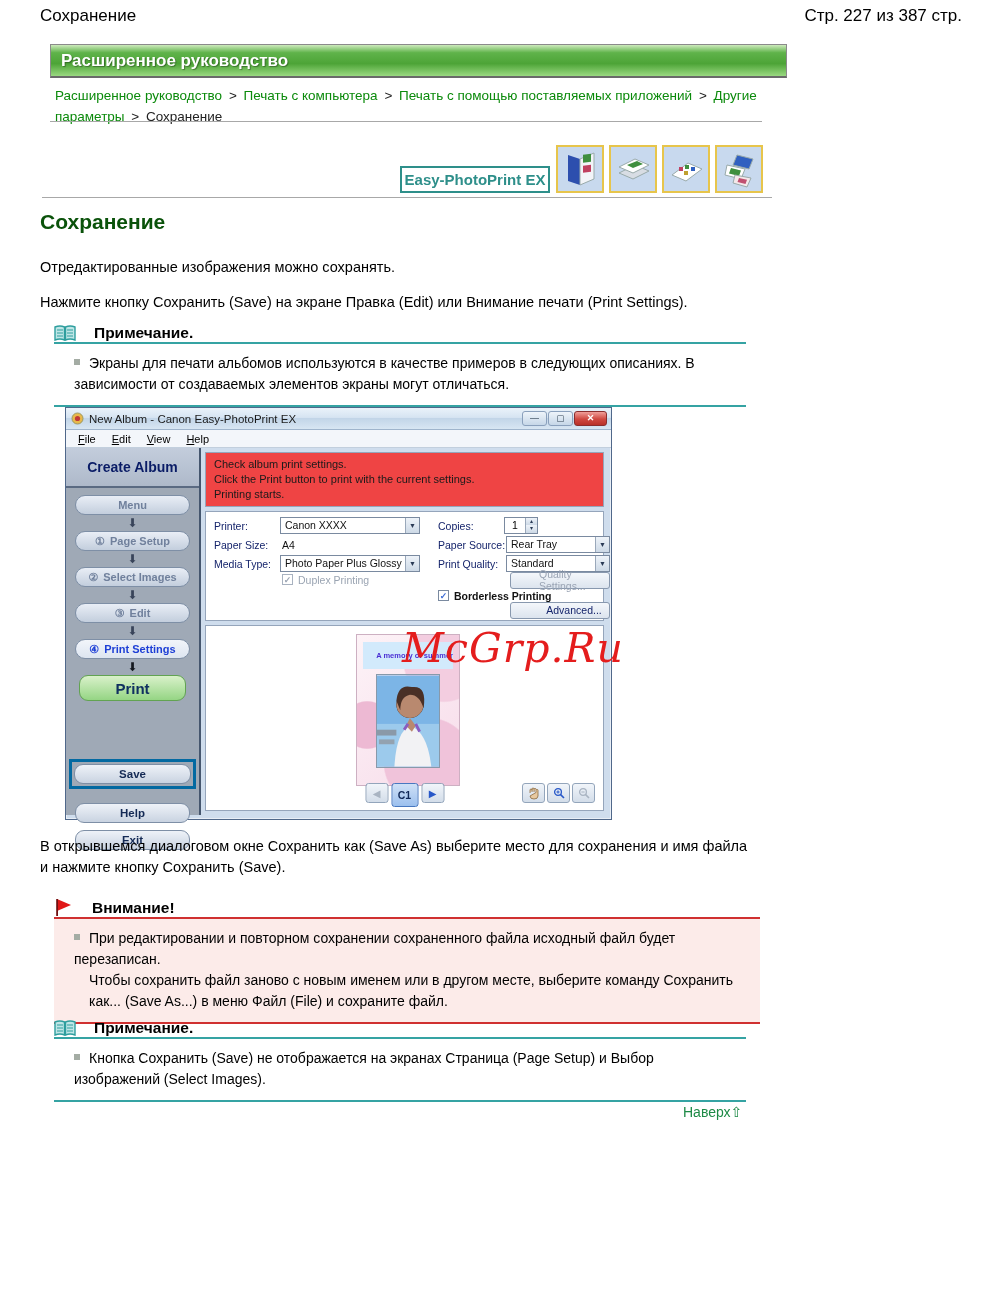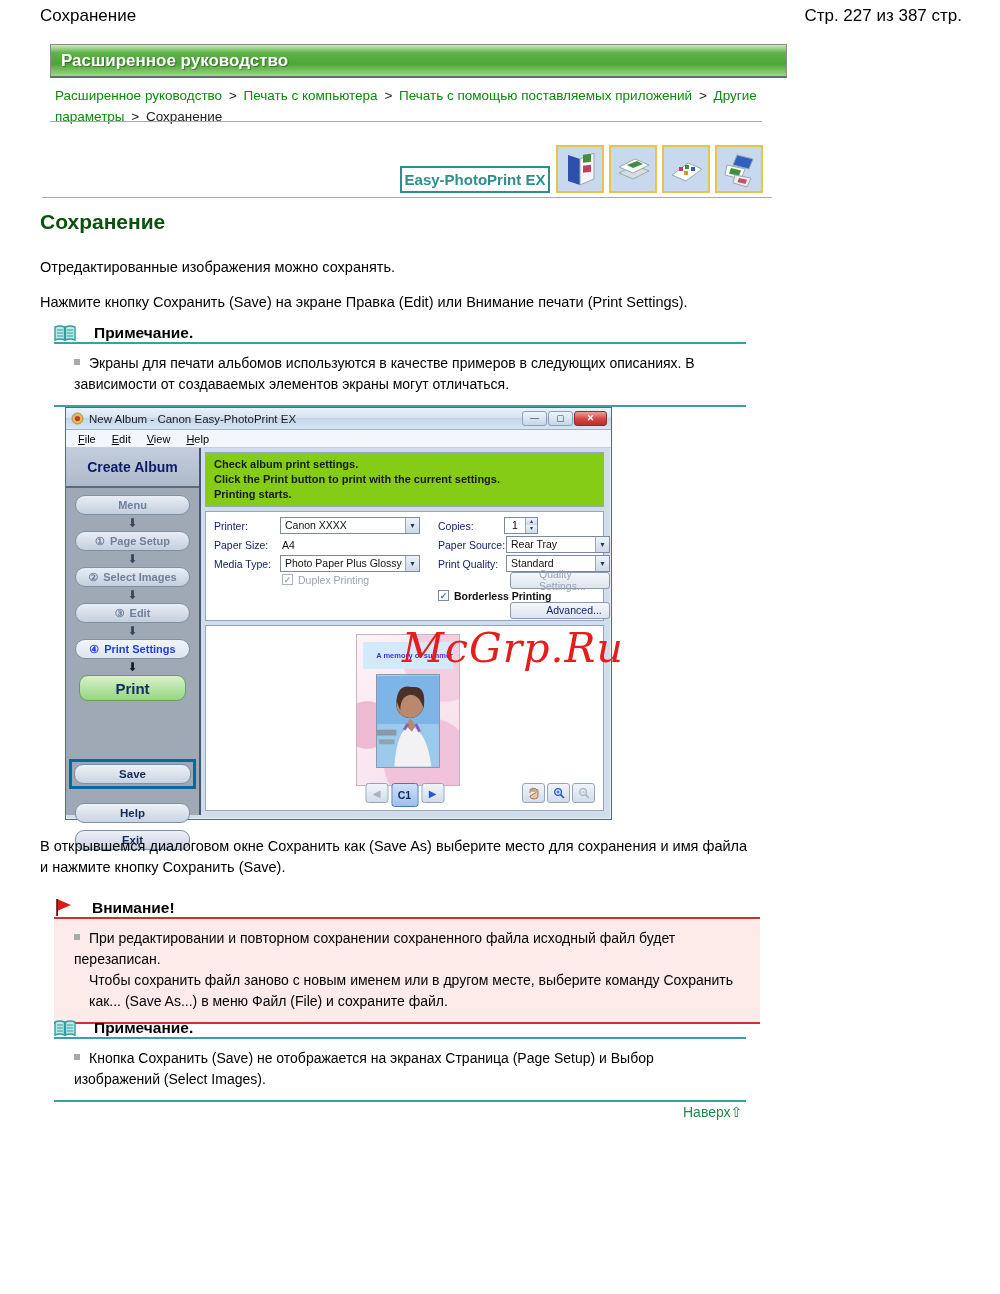--- a/index.html
+++ b/index.html
@@ -95,21 +95,21 @@
     background:linear-gradient(180deg,#d9f1ca,#95d584); font-size:15px; font-weight:bold;
     color:#103060; display:flex; align-items:center; justify-content:center; cursor:pointer; }
   #save-wrap { margin:58px 3px 0 3px; border:3px solid #0369a1; padding:2px; }
   .flat-btn { height:20px; border:1px solid #7e8fa6; border-radius:9px;
     background:linear-gradient(180deg,#eef2f8,#c9d3e1); display:flex; align-items:center;
     justify-content:center; font-size:11.5px; font-weight:bold; color:#142a55; cursor:pointer; }
   #help-exit { margin:14px 9px 0 9px; display:flex; flex-direction:column; gap:7px; }
 
   
   #content { flex:1; display:flex; flex-direction:column; gap:4px; padding:4px; }
-  #msgbox { background:#84cc16; border:1px solid #95a5bb; padding:4px 8px; line-height:1.35; color:#1a1a1a;font-weight:bold; }
+  #msgbox { background:#ef4444; border:1px solid #95a5bb; padding:4px 8px; line-height:1.35; color:#1a1a1a; }
   #settings { position:relative; background:#fff; border:1px solid #95a5bb; height:110px; }
   .flabel { position:absolute; font-size:10.5px; color:#15246b; }
   .fvalue { position:absolute; font-size:10.5px; color:#15246b; }
   .dd { position:absolute; height:17px; background:#fff; border:1px solid #7a8aa0;
     display:flex; align-items:center; cursor:pointer; }
   .dd .val { flex:1; padding:0 4px; font-size:10.5px; color:#111; white-space:nowrap; overflow:hidden; }
   .dd .dda { width:14px; align-self:stretch; border-left:1px solid #9aa8ba;
     background:linear-gradient(180deg,#eef3f9,#cdd9e6); font-size:7px; color:#2a3a55;
     display:flex; align-items:center; justify-content:center; }
   .spin { position:absolute; height:17px; width:34px; border:1px solid #7a8aa0; background:#fff;

